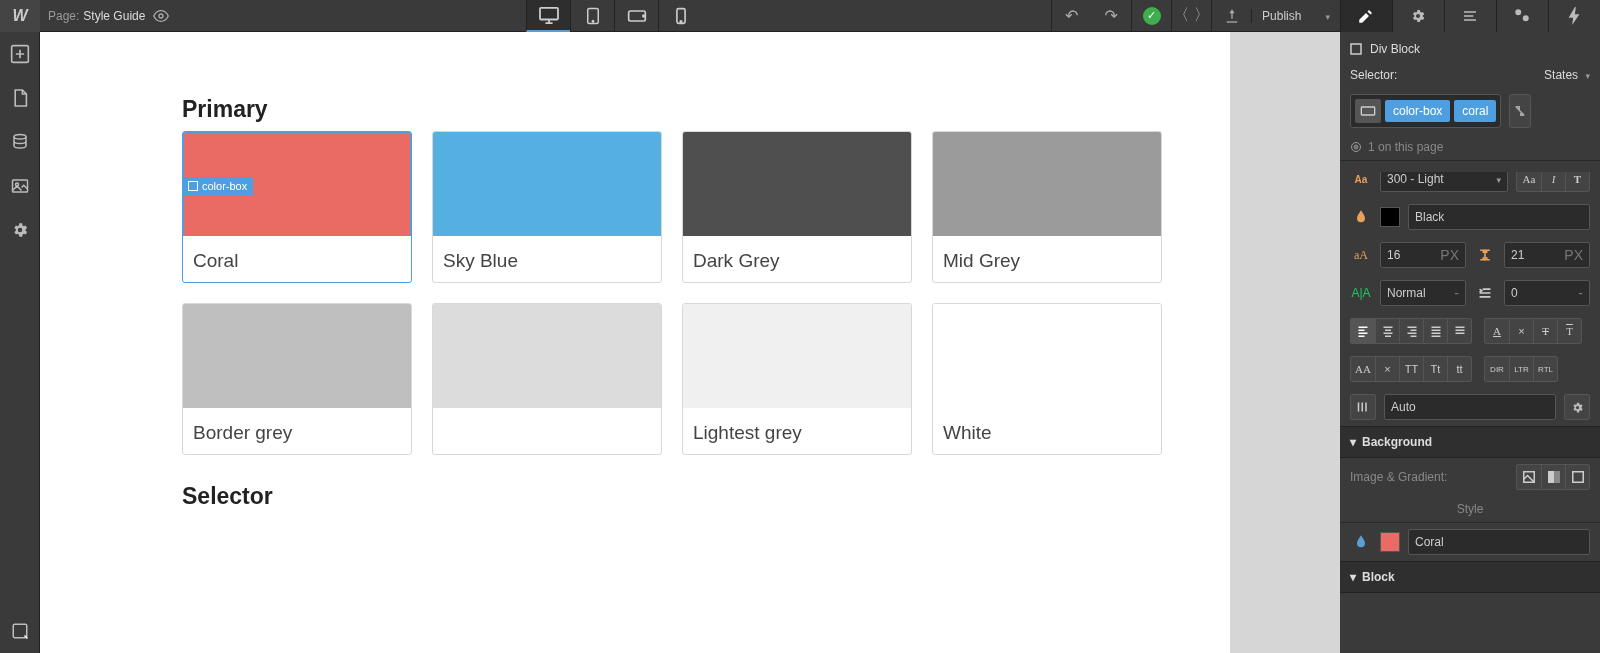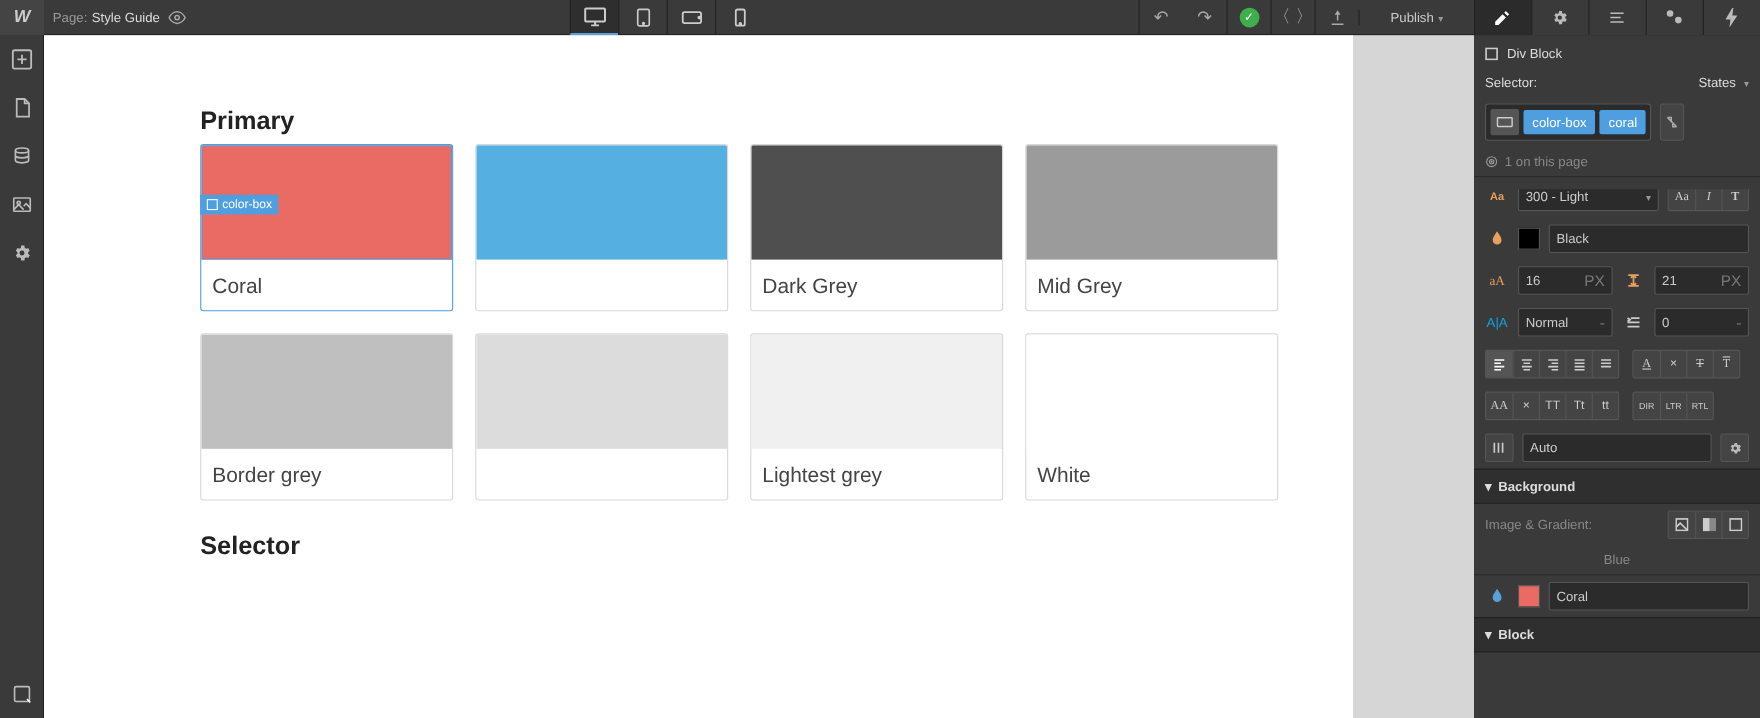--- a/index.html
+++ b/index.html
@@ -10,21 +10,21 @@
 .topbar .logo { width: 40px; height: 32px; background:#444; display:flex; align-items:center; justify-content:center; font-style: italic; font-weight: bold; color:#ccc; font-size:16px;}
 .topbar .page-label { color:#9a9a9a; font-size:12px; margin-left:8px; }
 .topbar .page-name { color:#ddd; font-size:12px; margin-left:4px; }
 .topbar .ico-btn { width:32px; height:32px; display:flex; align-items:center; justify-content:center; color:#aaa; cursor:pointer; }
 .topbar .center { margin-left:auto; display:flex; }
 .topbar .device { width: 44px; height:32px; border-left:1px solid #222; display:flex; align-items:center; justify-content:center; cursor:pointer; }
 .topbar .device.active { background:#2e2e2e; border-bottom:2px solid #5aa0d8;}
 .topbar .right { margin-left:auto; display:flex; align-items:center; }
 .topbar .right .ico { width:40px; height:32px; display:flex; align-items:center; justify-content:center; border-left:1px solid #222; cursor:pointer; color:#aaa; }
 .ok-circle{ width:18px; height:18px; border-radius:50%; background:#3fae4d; display:flex; align-items:center; justify-content:center; color:#fff; font-size:11px;}
-.publish { color:#ccc; font-size:12px; display:flex; align-items:center; gap:0; padding:0 28px; border-left:1px solid #222; cursor:pointer;}
+.publish { color:#ccc; font-size:12px; display:flex; align-items:center; gap:20px; padding:0 10px; border-left:1px solid #222; cursor:pointer;}
 .topbar .panel-tabs{ display:flex; height:32px; }
 .topbar .panel-tabs .ptab{ width:52px; display:flex; align-items:center; justify-content:center; cursor:pointer; border-left:1px solid #222; color:#bbb; background:#3a3a3a;}
 .topbar .panel-tabs .ptab.active{ background:#2b2b2b; color:#fff;}
 
 
 .left-sb { position:absolute; top:32px; left:0; width:40px; bottom:0; background:#3a3a3a; border-right:1px solid #222; display:flex; flex-direction:column; gap:0; align-items:center; }
 .left-sb .sb-btn{ width:40px; height:44px; display:flex; align-items:center; justify-content:center; color:#bbb; cursor:pointer;}
 .left-sb .spacer{flex:1;}
 
 
@@ -207,20 +207,21 @@
       <span>color-box</span>
     </div>
 
     <div class="color-grid">
       <div class="color-card selected">
         <div class="swatch swatch-coral"></div>
         <div class="name">Coral</div>
       </div>
       <div class="color-card">
         <div class="swatch swatch-sky"></div>
+        <div class="name">Sky Blue</div>
       </div>
       <div class="color-card">
         <div class="swatch swatch-darkgrey"></div>
         <div class="name">Dark Grey</div>
       </div>
       <div class="color-card">
         <div class="swatch swatch-midgrey"></div>
         <div class="name">Mid Grey</div>
       </div>
       <div class="color-card">
@@ -319,21 +320,21 @@
             <path d="M2 4h12M2 16h12M8 4v12M5 7l3-3 3 3M5 13l3 3 3-3"></path>
           </svg>
       </span>
       <div class="input">
           <span>21</span>
           <span class="unit">PX</span>
         </div>
     </div>
 
     <div class="control-row">
-      <span class="ico" style="color:#0ea5e9;">A|A</span>
+      <span class="ico" style="color:#22c55e;">A|A</span>
       <div class="input">
           <span>Normal</span>
           <span class="unit">-</span>
         </div>
       <span class="ico" style="color:#ccc;">
         <svg width="14" height="14" viewBox="0 0 18 14" fill="none" stroke="#ccc" stroke-width="2">
             <path d="M6 2h10M2 7h14M2 12h14M2 2l3 2-3 2"></path>
           </svg>
       </span>
       <div class="input">
@@ -429,21 +430,21 @@
             </svg>
           </div>
         <div class="gi">
             <svg width="12" height="12" viewBox="0 0 16 16" fill="none" stroke="#ccc" stroke-width="2">
               <rect x="1" y="1" width="14" height="14"></rect>
             </svg>
           </div>
       </div>
     </div>
     <div class="control-row" style="justify-content:center;">
-      <span class="subtle">Blue</span>
+      <span class="subtle">Style</span>
     </div>
     <div class="divider"></div>
     <div class="control-row">
       <span class="ico blue">
         <svg width="16" height="16" viewBox="0 0 24 24" fill="#5aa0d8">
             <path d="M12 2c4 6 6 9 6 12a6 6 0 11-12 0c0-3 2-6 6-12z"></path>
           </svg>
       </span>
       <span style="width:20px;height:20px;background:#ea6a64;border:1px solid #555;"></span>
       <div class="input">

